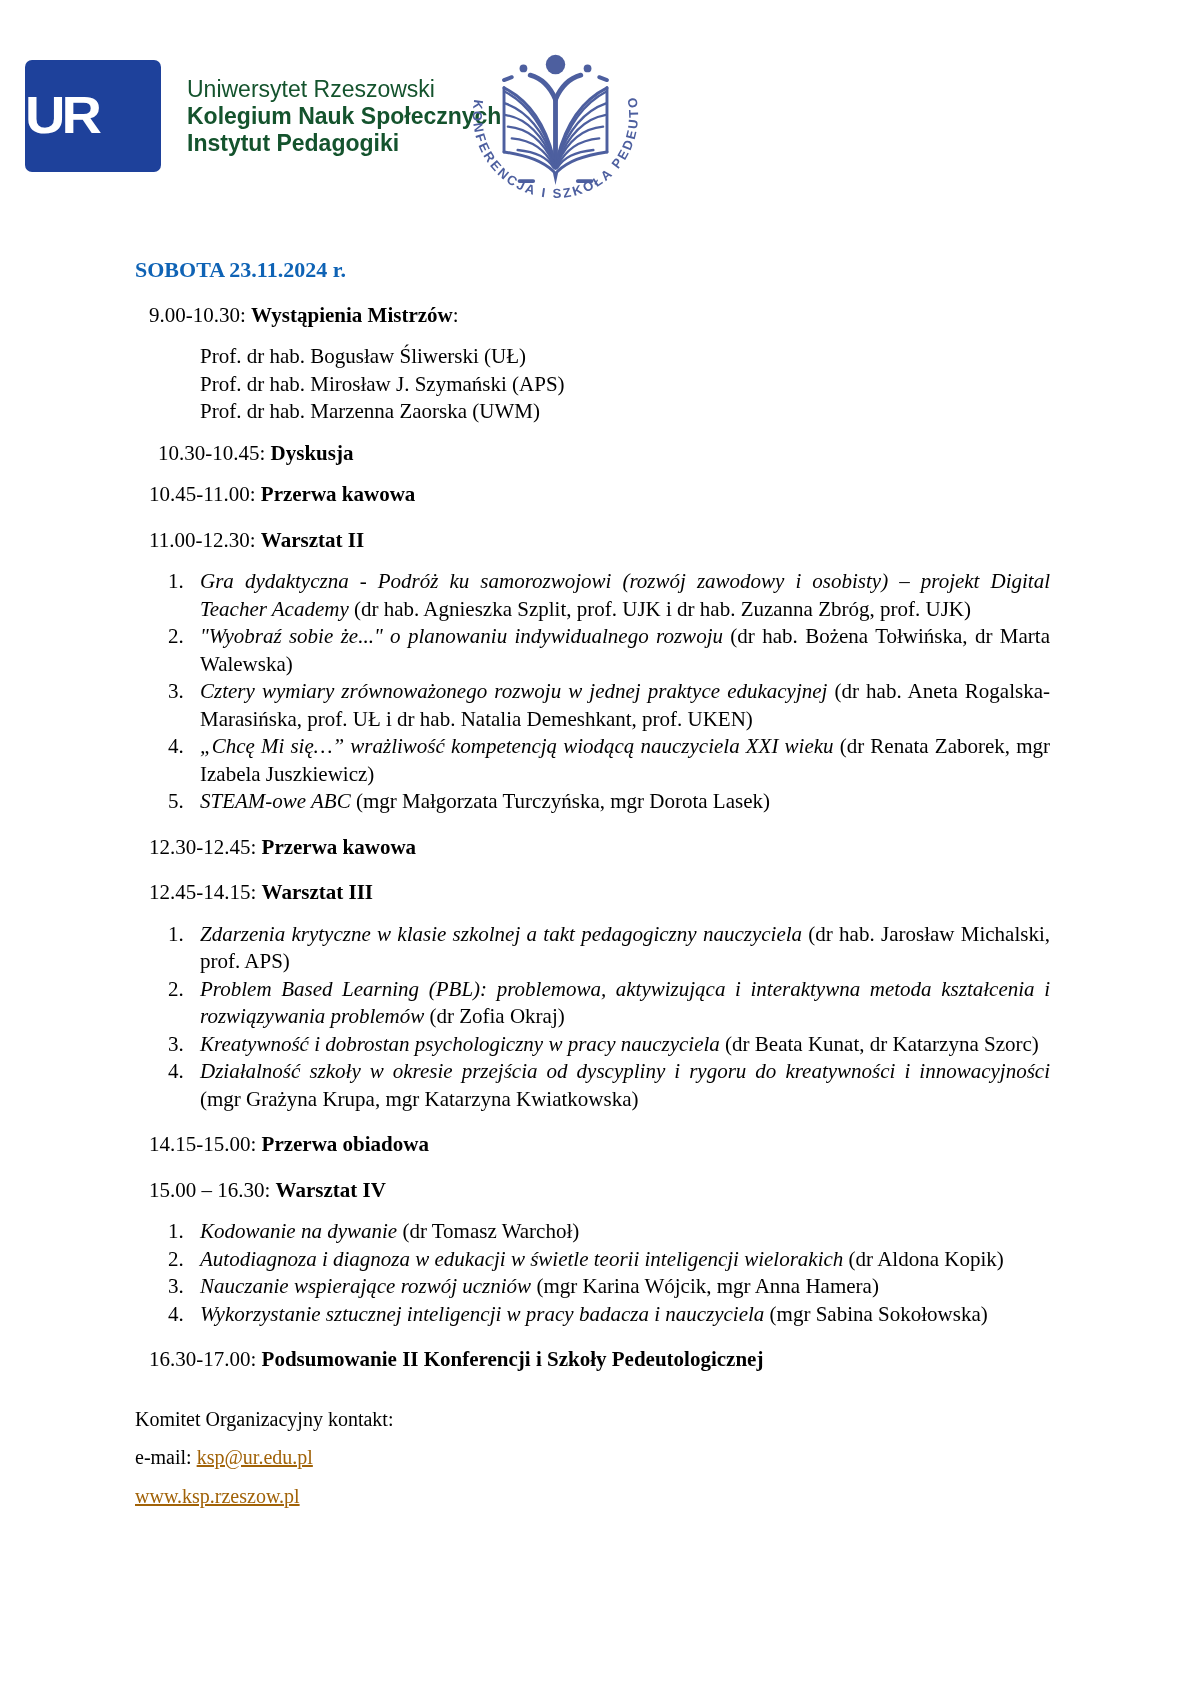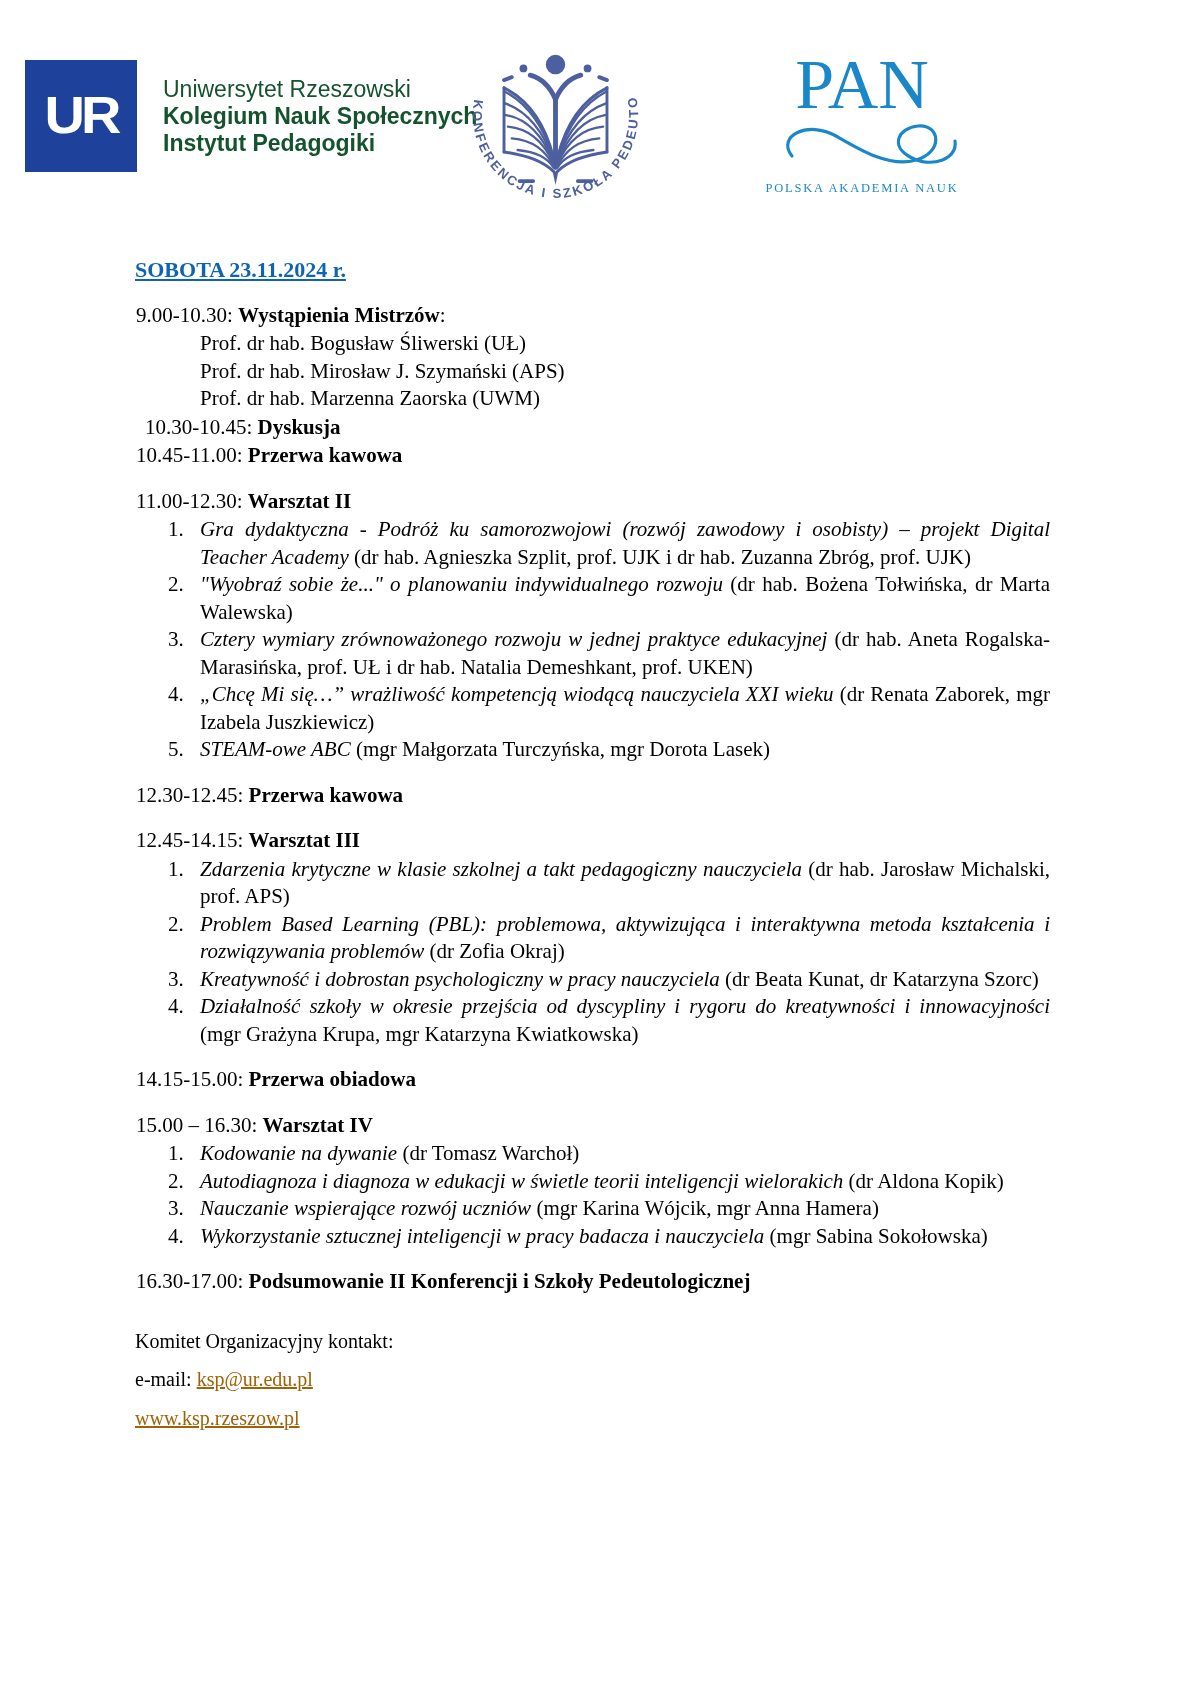--- a/index.html
+++ b/index.html
@@ -5,44 +5,44 @@
   html,body{margin:0;padding:0;background:#e8e8e8;}
   .page{
     width:1190px;height:1683px;margin:0 auto;background:#ffffff;
     position:relative;font-family:"Liberation Serif",serif;color:#000;
     font-size:21px;line-height:27.5px;overflow:hidden;
   }
   
   .header{position:relative;height:232px;}
   .ur-block{position:absolute;left:25px;top:60px;display:flex;align-items:center;}
   .ur-square{
-    width:112px;height:112px;background:#1e419b;border-radius:0;
-    display:flex;align-items:center;justify-content:center;flex:0 0 auto;
+    width:136px;height:112px;background:#1e419b;border-radius:7px;
+    display:flex;align-items:center;justify-content:flex-start;flex:0 0 auto;
   }
   .ur-monogram{
     color:#fff;font-family:"Liberation Sans",sans-serif;font-weight:bold;
     font-size:56px;letter-spacing:-4px;transform:scaleY(.92);
   }
   .ur-text{
     margin-left:26px;color:#14532d;font-family:"Liberation Sans",sans-serif;
     font-size:23px;line-height:27px;
   }
   .ur-text .l1{font-weight:400;}
   .ur-text .l2,.ur-text .l3{font-weight:700;}
   .conf-logo{position:absolute;left:448px;top:14px;}
   .pan-logo{position:absolute;left:762px;top:40px;}
   
   .content{padding:0 140px 0 135px;}
   .date-heading{
-    margin:24px 0 7px 0;color:#0f63b5;font-weight:bold;font-size:22px;text-decoration:underline;
+    margin:24px 0 7px 0;color:#0f63b5;font-weight:bold;font-size:22px;
   }
   .session{margin:0;}
   .session.gap{margin-top:18px;}
   .session.indent-small .session-line{padding-left:9px;}
-  .session-line{margin:1px;}
+  .session-line{margin:14px;}
   .session-title{font-weight:bold;}
   .speaker-line{margin:0;padding-left:65px;}
   .items{margin:0;}
   .item{position:relative;padding-left:65px;text-align:justify;}
   .item-num{position:absolute;left:33px;top:0;}
   .item-title{font-style:italic;}
   .item-presenters{font-weight:normal;}
   
   .footer{margin-top:32px;font-size:20px;}
   .footer p{margin:0 0 11px 0;}
@@ -112,27 +112,20 @@
           <path d="M 68,172 L 82,172" stroke-width="4"></path>
           <path d="M 128,172 L 142,172" stroke-width="4"></path>
           <path d="M 102,162 L 105,176 L 108,162" fill="#4d5f9f" stroke="none"></path>
         </g>
         <text font-family="Liberation Sans, sans-serif" font-size="13.5" fill="#4d5f9f" letter-spacing="2.4" font-weight="bold">
           <textPath href="#circ" startOffset="6">KONFERENCJA I SZKOŁA PEDEUTOLOGICZNA</textPath>
         </text>
       </svg>
     </div>
 
-    <div class="pan-logo">
-      <svg width="200" height="160" viewBox="0 0 200 160">
-        <text x="100" y="68" text-anchor="middle" font-family="Liberation Serif, serif" font-size="70" fill="#1a87c9">PAN</text>
-        <path d="M 30,116 C 14,96 46,80 74,96 C 98,110 128,128 154,120 C 182,112 178,84 156,86 C 136,88 128,106 148,117 C 170,129 196,119 193,101" fill="none" stroke="#1a87c9" stroke-width="3.2" stroke-linecap="round"></path>
-        <text x="100" y="152" text-anchor="middle" font-family="Liberation Serif, serif" font-size="12.5" letter-spacing="1.8" fill="#1a87c9">POLSKA AKADEMIA NAUK</text>
-      </svg>
-    </div>
   </div>
 
   <div class="content">
     <p class="date-heading">SOBOTA 23.11.2024 r.</p>
 
     <div id="schedule">
         <div class="session gap">
           <p class="session-line"><span class="session-time">9.00-10.30:</span> <b class="session-title">Wystąpienia Mistrzów</b><span>:</span></p>
           <p class="speaker-line">Prof. dr hab. Bogusław Śliwerski (UŁ)</p>
           <p class="speaker-line">Prof. dr hab. Mirosław J. Szymański (APS)</p>

